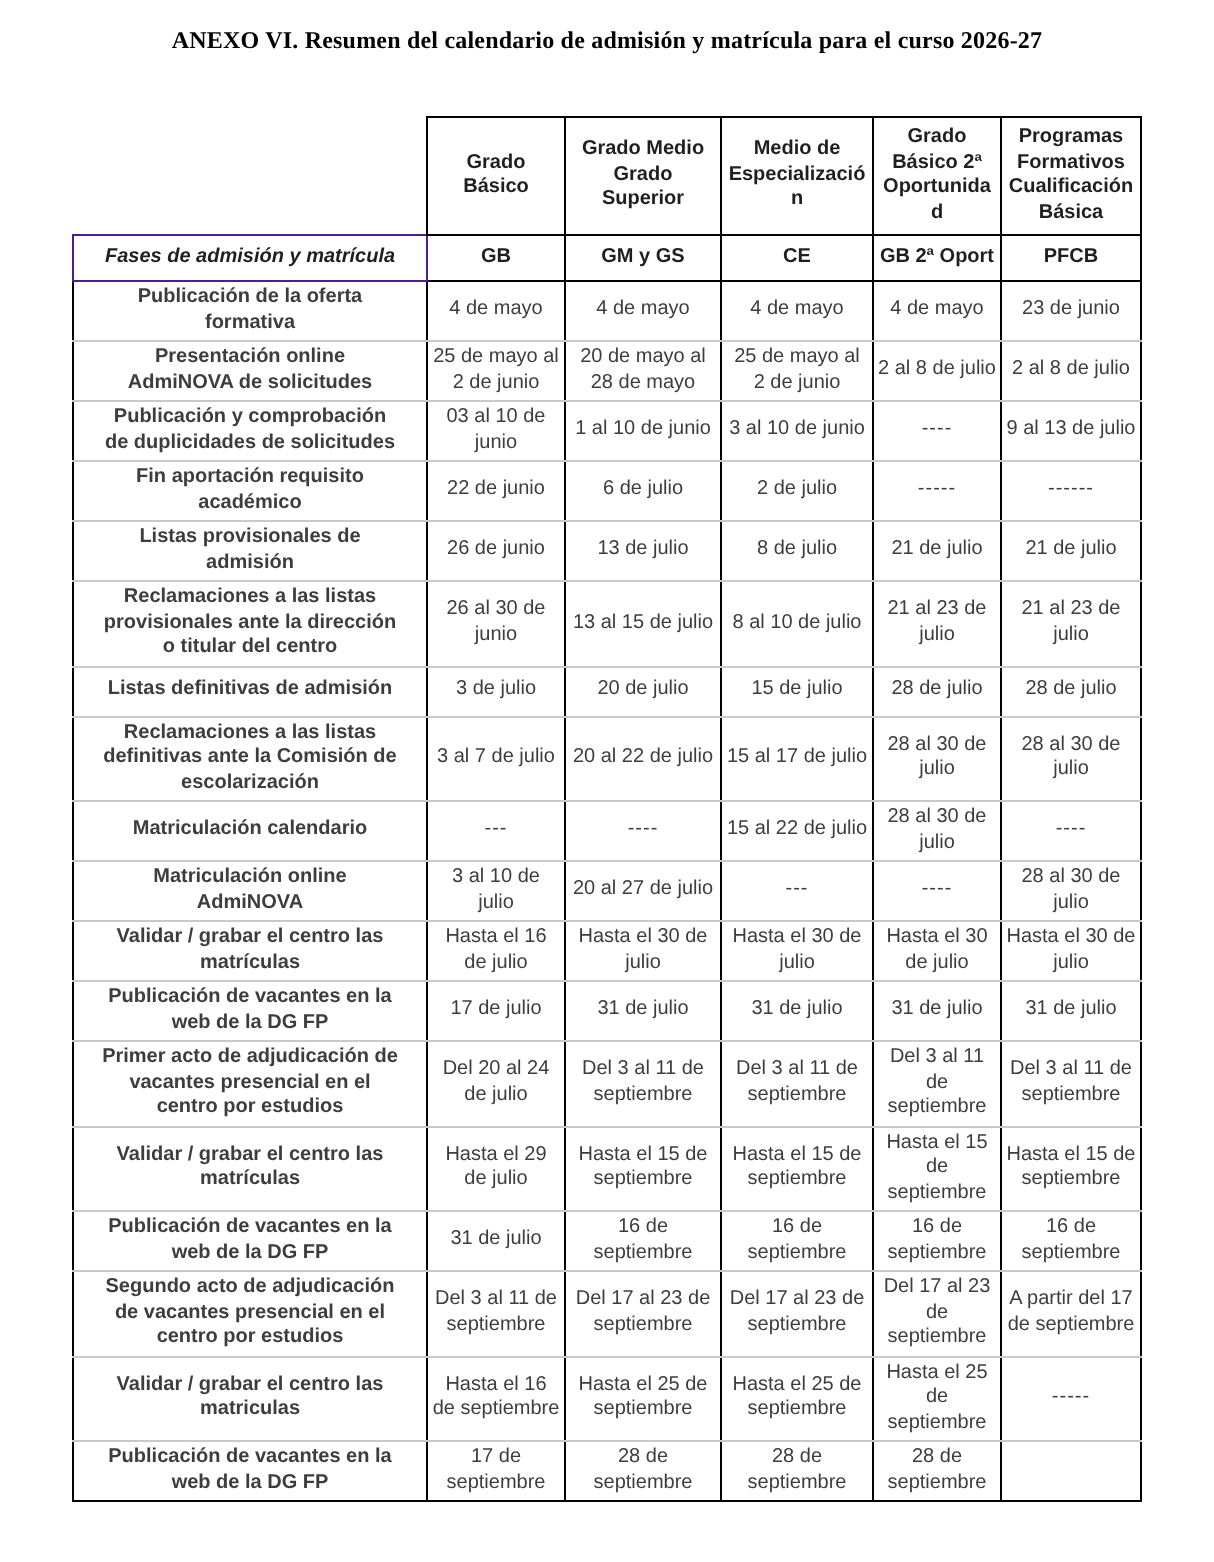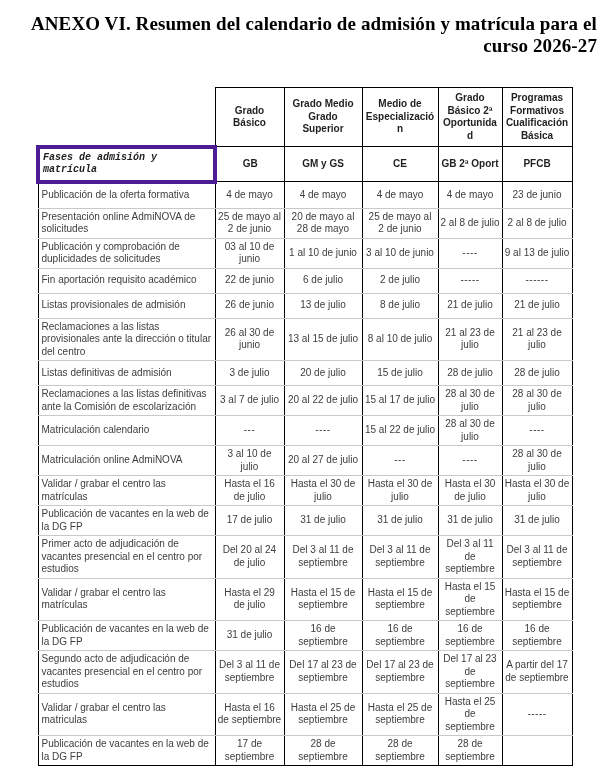--- a/index.html
+++ b/index.html
@@ -12,24 +12,24 @@
     width: 607px;
     height: 781px;
     box-sizing: border-box;
     background: #ffffff;
     font-family: "Liberation Sans", sans-serif;
     overflow: hidden;
     padding-top: 13px;
   }
   .title {
     font-family: "Liberation Serif", serif;
-    font-size: 19px;
+    font-size: 12px;
     font-weight: bold;
     color: #000000;
-    text-align: right;
+    text-align: center;
     margin: 0 10px 30px 10px;
     letter-spacing: 0.1px;
   }
   table.cal {
     border-collapse: collapse;
     table-layout: fixed;
     margin-left: 36px;
     width: 534px;
   }
   table.cal th, table.cal td {
@@ -46,45 +46,44 @@
   }
   th.prog {
     border: 1px solid #000000;
     font-weight: bold;
     color: #1f1f1f;
     text-align: center;
     padding: 3px 2px;
     height: 52px;
   }
   th.fases {
-    border: 4px solid #4c1d95;
+    border: 1px solid #4c1d95;
     font-weight: bold;
     font-style: italic;
     color: #1f1f1f;
-    text-align: left;
+    text-align: center;
     padding: 3px 3px;
     height: 16px;
-    font-family: Liberation Mono, monospace;
   }
   th.code {
     border: 1px solid #000000;
     font-weight: bold;
     color: #1f1f1f;
     text-align: center;
     padding: 3px 2px;
   }
   
   tbody th.rowlabel {
     border-left: 1px solid #000000;
     border-right: 1px solid #000000;
     border-bottom: 1px solid #c9c9c9;
-    font-weight: normal;
+    font-weight: bold;
     color: #3d3d3d;
-    text-align: left;
-    padding: 2px 3px;
+    text-align: center;
+    padding: 2px 14px;
     height: 20px;
   }
   tbody td.datecell {
     border-right: 1px solid #000000;
     border-bottom: 1px solid #c9c9c9;
     color: #3d3d3d;
     text-align: center;
     padding: 2px 2px;
     height: 20px;
   }

